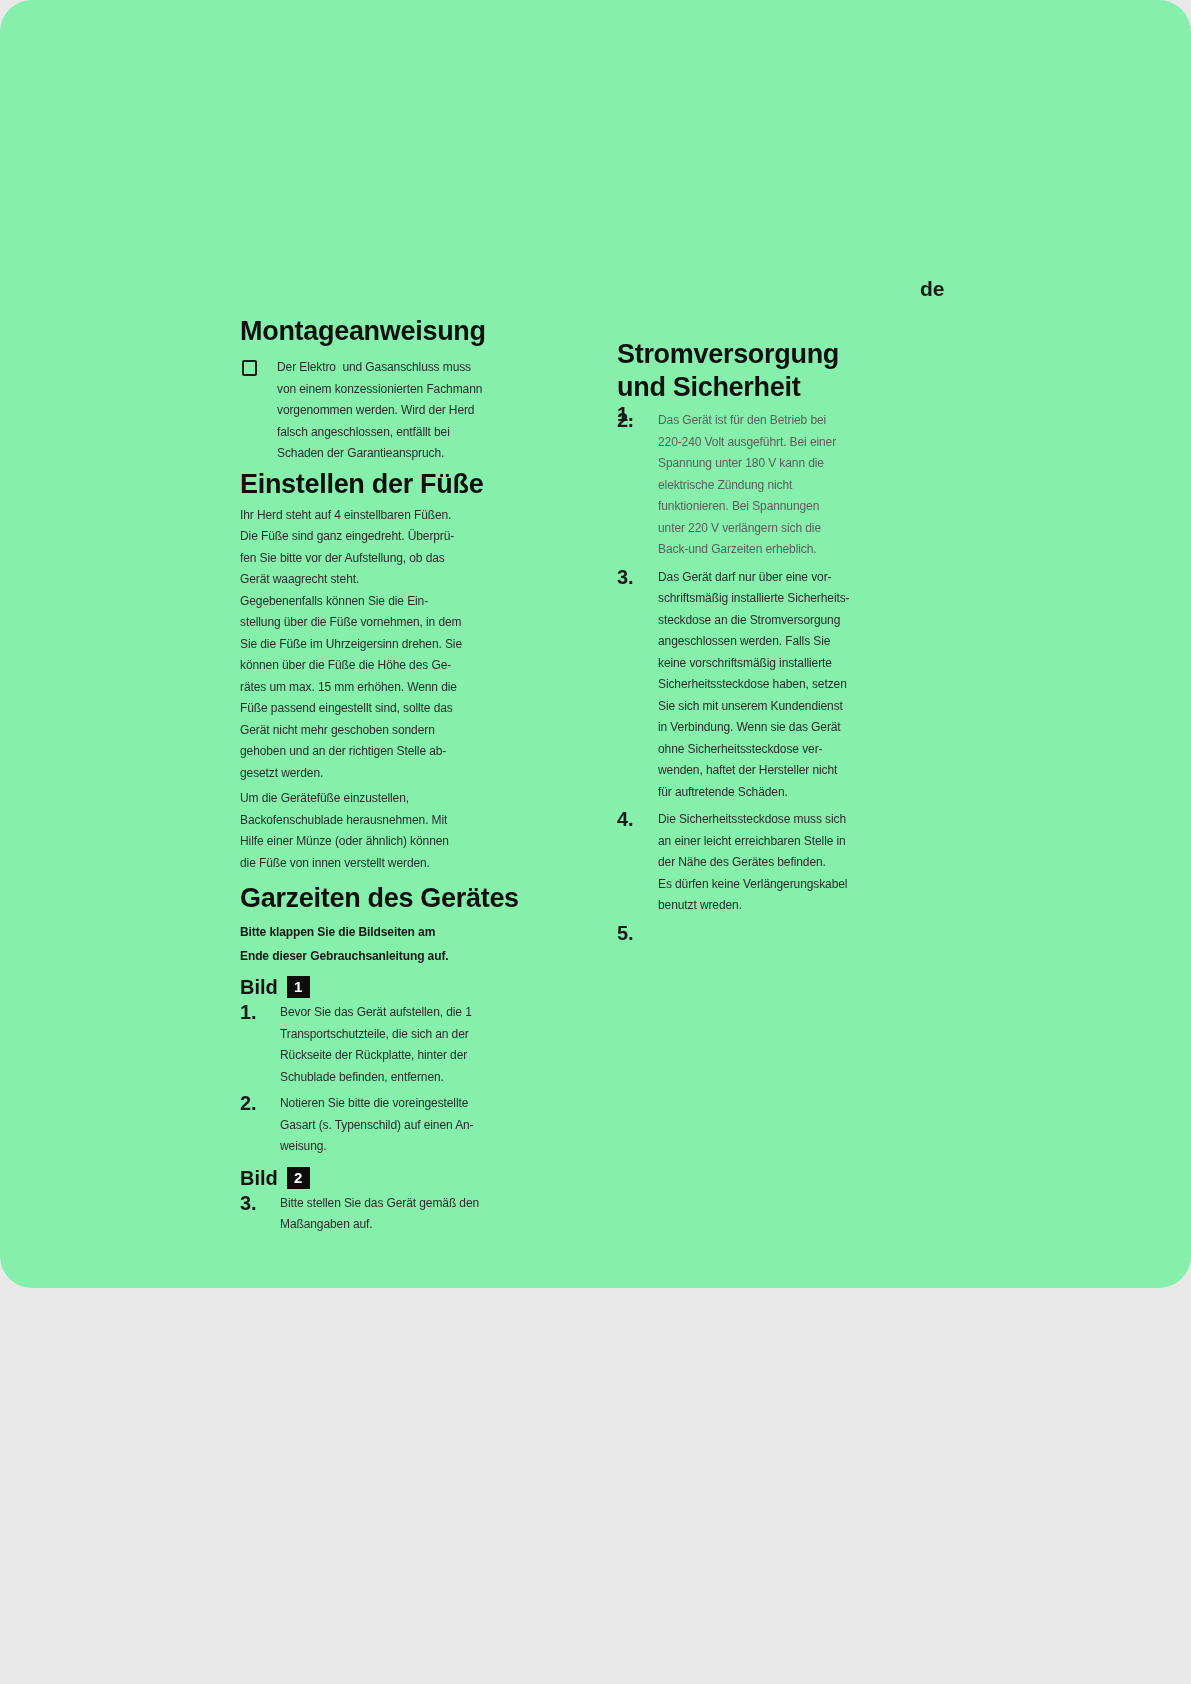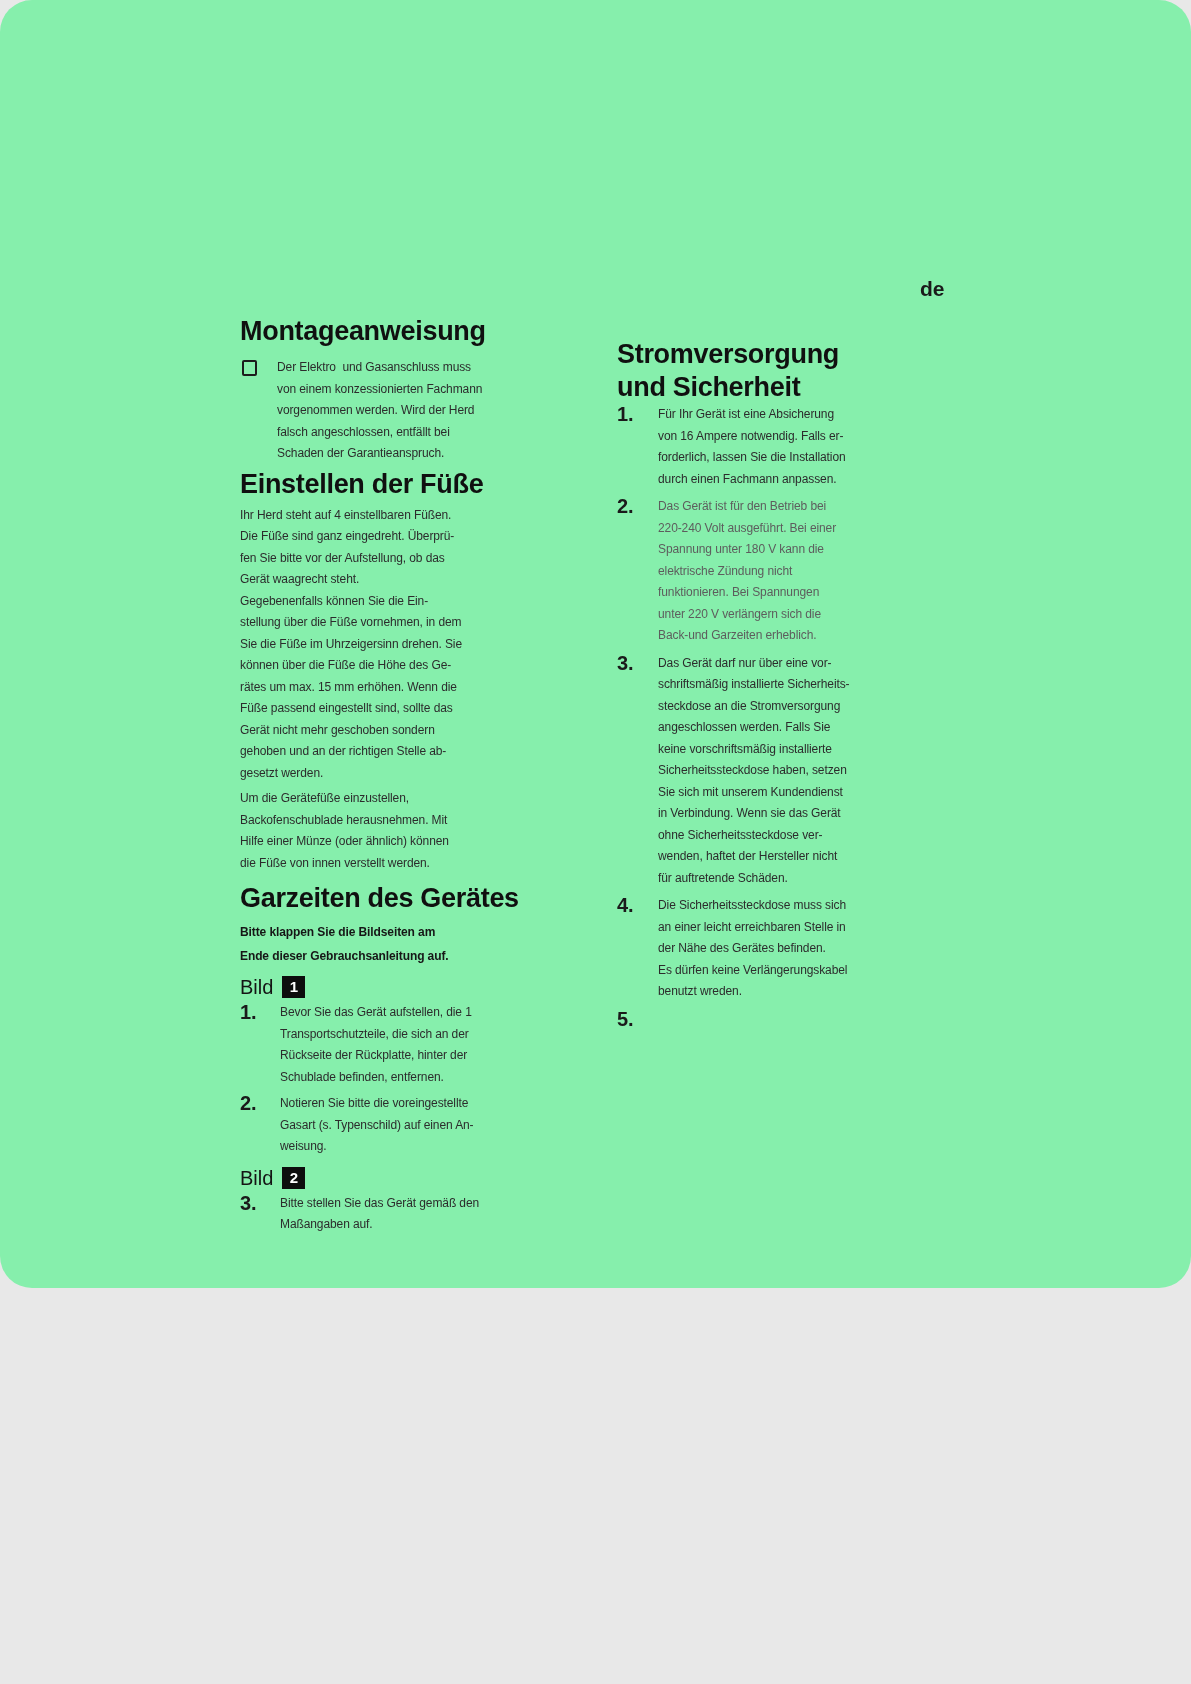--- a/index.html
+++ b/index.html
@@ -58,21 +58,21 @@
     font-size:20px; font-weight:bold; color:#1a1a1a;
   }
   .col-left .step + .step { margin-top:5px; }
   .col-right .step + .step { margin-top:6px; }
   .col-left .step.after-bild { margin-top:3px; }
   .step.faint p.body { color:#5d5d5d; }
 
   
   .bild-line { margin-top:7px; line-height:24px; height:24px; }
   .bild-line.second { margin-top:8px; }
-  .bild-label { font-size:20px; font-weight:normal; color:#141414; }
+  .bild-label { font-size:20px; font-weight:bold; color:#141414; }
   .bild-badge {
     display:inline-block; vertical-align:top; margin-left:9px; margin-top:1px;
     width:23px; height:22px; background:#0d0d0d; color:#ffffff;
     font-size:15px; font-weight:bold; line-height:22px; text-align:center;
   }
 </style>
 </head>
 <body>
 
 <div class="page">
@@ -148,24 +148,20 @@
 
   </div>
 
   <div class="col col-right">
 
     <h1 class="sec">Stromversorgung
 und Sicherheit</h1>
 
     <div class="step">
       <span class="num">1.</span>
-      <p class="body">Für Ihr Gerät ist eine Absicherung
-von 16 Ampere notwendig. Falls er-
-forderlich, lassen Sie die Installation
-durch einen Fachmann anpassen.</p>
     </div>
 
     <div class="step faint">
       <span class="num">2.</span>
       <p class="body">Das Gerät ist für den Betrieb bei
 220-240 Volt ausgeführt. Bei einer
 Spannung unter 180 V kann die
 elektrische Zündung nicht
 funktionieren. Bei Spannungen
 unter 220 V verlängern sich die

